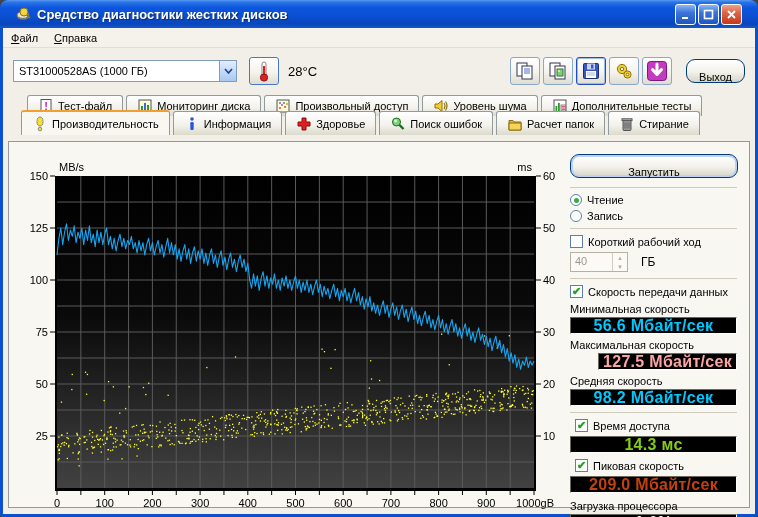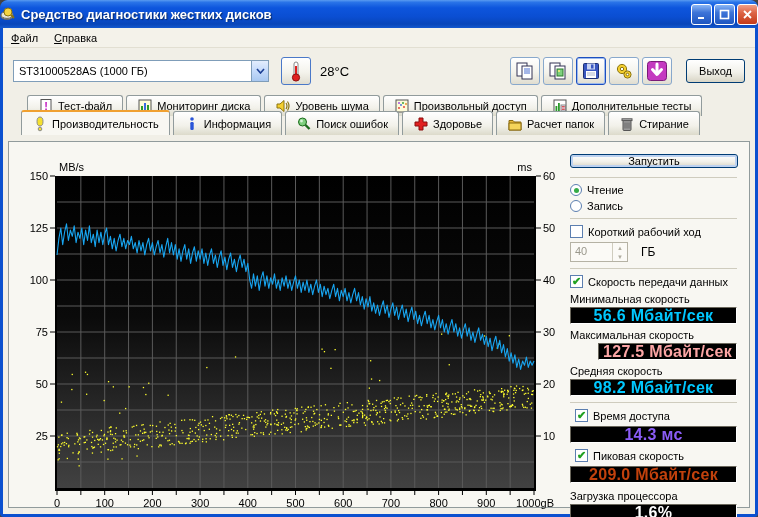--- a/index.html
+++ b/index.html
@@ -5,52 +5,52 @@
   * { box-sizing: border-box; margin: 0; padding: 0; }
   html,body { width:758px; height:517px; }
   body { font-family: "Liberation Sans", sans-serif; font-size: 11px; color:#000; background:#444; }
 
   .window { position:relative; width:758px; height:517px; background:#0b50cf;
             border-radius:8px 8px 4px 4px; overflow:hidden; }
 
   
   .titlebar { position:absolute; left:0; top:0; right:0; height:28px;
     background:linear-gradient(180deg,#5a9bf0 0%,#2a74e8 8%,#0d55dd 28%,#0a4ed2 60%,#0845b9 86%,#1459cf 100%);
-    border-radius:7px 7px 0 0; display:flex; align-items:center; padding:0 0; }
+    border-radius:7px 7px 0 0; display:flex; align-items:center; padding:0 16px; }
   .title-text { color:#fff; font-weight:bold; font-size:13px; text-shadow:1px 1px 1px #0a2a66; margin-left:5px; flex:1;
     white-space:nowrap; overflow:hidden; }
   .app-icon { width:16px; height:16px; flex:0 0 16px; }
   .winbtn { width:21px; height:21px; margin-left:2px; border-radius:3px; border:1px solid #fff;
     display:flex; align-items:center; justify-content:center; }
   .winbtn.blue { background:linear-gradient(180deg,#8ab6f5 0%,#3d74d8 40%,#1e56c0 100%); }
   .winbtn.red  { background:linear-gradient(180deg,#f0a088 0%,#dd6547 40%,#c43a18 100%); }
   .winbtn svg { display:block; }
 
   
   .client { position:absolute; left:3px; right:3px; top:28px; bottom:3px; background:#f1efe7; }
 
   .menubar { height:20px; display:flex; align-items:center; padding-left:8px; gap:16px;
              background:#f4f2ea; border-bottom:1px solid #e2dfd2; }
   .menu-item { cursor:default; }
   .menu-item u { text-decoration:underline; }
 
   
   .toolbar { height:46px; display:flex; align-items:center; padding:0 10px; }
-  .combo { width:256px; height:22px; background:#fff; border:1px solid #7f9db9; display:flex; align-items:center; }
+  .combo { width:224px; height:22px; background:#fff; border:1px solid #7f9db9; display:flex; align-items:center; }
   .combo-value { flex:1; padding:0 5px; white-space:nowrap; overflow:hidden; }
   .combo-btn { width:17px; height:20px; margin:0; border-left:1px solid #7f9db9;
     background:linear-gradient(180deg,#e3edfd 0%,#c7dcfb 45%,#a9c8f0 100%); display:flex; align-items:center; justify-content:center; }
   .tool-btn { width:30px; height:28px; margin-left:3px; border:1px solid #88a8cc; border-radius:3px;
     background:linear-gradient(180deg,#ffffff 0%,#f4f3ec 55%,#e0ddd0 100%);
     display:flex; align-items:center; justify-content:center; }
   .tool-btn.thermo { margin-left:12px; border-color:#4a78c8; }
   .tool-btn.focused { border-color:#1c4fc0; box-shadow:0 0 0 1px #9cb9ec inset; }
   .temp-label { font-weight:normal; font-size:13px; margin-left:9px; }
   .tb-spacer { flex:1; }
-  .xp-btn { height:24px; padding:0 12px; border:1px solid #003c74; border-radius:3px;
+  .xp-btn { height:24px; padding:11px 12px; border:1px solid #003c74; border-radius:9px;
     background:linear-gradient(180deg,#ffffff 0%,#f2f1ea 55%,#d8d5c6 100%); font-size:11px;
     font-family:"Liberation Sans",sans-serif; }
   .exit-btn { margin-left:14px; }
 
   
   .tabs-zone { position:relative; height:47px; }
   .tab-row { display:flex; align-items:flex-end; }
   .row-back { height:22px; padding-left:24px; }
   .row-front { height:19px; padding-left:18px; position:relative; }
   .tab { display:flex; align-items:center; gap:4px; height:21px; padding:0 10px;
@@ -201,39 +201,39 @@
           <svg class="ticon" viewBox="0 0 16 16">
             <rect x="2" y="2" width="12" height="12" fill="#fdfbd8" stroke="#555"></rect>
             <rect x="4" y="8" width="2" height="5" fill="#2a9a2a"></rect>
             <rect x="7" y="5" width="2" height="8" fill="#3a6ae0"></rect>
             <rect x="10" y="7" width="2" height="6" fill="#2a9a2a"></rect>
           </svg>
           <span>Мониторинг диска</span>
         </div>
         <div class="tab">
           <svg class="ticon" viewBox="0 0 16 16">
-            <polygon points="2,6 5,6 9,2.5 9,13.5 5,10 2,10" fill="#f5cf2e" stroke="#8a7410"></polygon>
-            <path d="M11 5 q2 3 0 6 M12.5 3.5 q3 4.5 0 9" fill="none" stroke="#8a7410" stroke-width="1.2"></path>
-          </svg>
-          <span>Уровень шума</span>
-        </div>
-        <div class="tab">
-          <svg class="ticon" viewBox="0 0 16 16">
             <rect x="2" y="2" width="12" height="12" fill="#fdfbd8" stroke="#555"></rect>
             <circle cx="5" cy="10" r="0.9" fill="#e03030"></circle>
               <circle cx="7" cy="7" r="0.9" fill="#3a6ae0"></circle>
             <circle cx="10" cy="9" r="0.9" fill="#e03030"></circle>
               <circle cx="9" cy="5" r="0.9" fill="#2a9a2a"></circle>
             <circle cx="12" cy="6" r="0.9" fill="#e08a20"></circle>
               <circle cx="5" cy="5" r="0.9" fill="#9a3ae0"></circle>
           </svg>
           <span>Произвольный доступ</span>
         </div>
         <div class="tab">
           <svg class="ticon" viewBox="0 0 16 16">
+            <polygon points="2,6 5,6 9,2.5 9,13.5 5,10 2,10" fill="#f5cf2e" stroke="#8a7410"></polygon>
+            <path d="M11 5 q2 3 0 6 M12.5 3.5 q3 4.5 0 9" fill="none" stroke="#8a7410" stroke-width="1.2"></path>
+          </svg>
+          <span>Уровень шума</span>
+        </div>
+        <div class="tab">
+          <svg class="ticon" viewBox="0 0 16 16">
             <rect x="2" y="2" width="12" height="12" fill="#fff" stroke="#555"></rect>
             <rect x="3.5" y="8" width="1.8" height="5" fill="#2a9a2a"></rect>
             <rect x="6" y="5" width="1.8" height="8" fill="#2a9a2a"></rect>
             <rect x="9" y="7" width="4.5" height="6" fill="#e8e8f8" stroke="#888"></rect>
             <path d="M9.8 8.5h3 M9.8 10h3 M9.8 11.5h3" stroke="#d03030" stroke-width="0.8"></path>
           </svg>
           <span>Дополнительные тесты</span>
         </div>
       </div>
       <div class="tab-row row-front">
@@ -246,31 +246,31 @@
         </div>
         <div class="tab">
           <svg class="ticon" viewBox="0 0 16 16">
             <circle cx="8" cy="3" r="1.8" fill="#2a55d8"></circle>
             <rect x="6.3" y="6" width="3.4" height="8" rx="1.2" fill="#2a55d8"></rect>
           </svg>
           <span>Информация</span>
         </div>
         <div class="tab">
           <svg class="ticon" viewBox="0 0 16 16">
+            <path d="M6 2 h4 v4 h4 v4 h-4 v4 h-4 v-4 h-4 v-4 h4 z" fill="#e02020" stroke="#8a0f0f"></path>
+          </svg>
+          <span>Здоровье</span>
+        </div>
+        <div class="tab">
+          <svg class="ticon" viewBox="0 0 16 16">
             <circle cx="6.5" cy="6" r="4" fill="#7ed07e" stroke="#1a6a1a"></circle>
             <circle cx="5.5" cy="5" r="1.4" fill="#d8f5d8"></circle>
             <line x1="9.5" y1="9" x2="13.5" y2="13" stroke="#1a6a1a" stroke-width="2.4"></line>
           </svg>
           <span>Поиск ошибок</span>
-        </div>
-        <div class="tab">
-          <svg class="ticon" viewBox="0 0 16 16">
-            <path d="M6 2 h4 v4 h4 v4 h-4 v4 h-4 v-4 h-4 v-4 h4 z" fill="#e02020" stroke="#8a0f0f"></path>
-          </svg>
-          <span>Здоровье</span>
         </div>
         <div class="tab">
           <svg class="ticon" viewBox="0 0 16 16">
             <path d="M2 4.5 h4 l1.5 1.5 h6.5 v8 h-12 z" fill="#e8b93a" stroke="#8a6a10"></path>
             <path d="M2 7 h12 v7 h-12 z" fill="#f5d45a" stroke="#8a6a10"></path>
           </svg>
           <span>Расчет папок</span>
         </div>
         <div class="tab">
           <svg class="ticon" viewBox="0 0 16 16">
@@ -1215,21 +1215,21 @@
         <div class="field-label">Средняя скорость</div>
         <div class="value-field" id="f-avg" style="color: rgb(0, 200, 255);">98.2 Мбайт/сек</div>
         <div class="sep"></div>
 
         <div class="ctl-row indent">
           <span class="checkbox checked">
               <span class="mark">✔</span>
             </span>
           <span>Время доступа</span>
         </div>
-        <div class="value-field" id="f-access" style="color: #8b5cf6;">14.3 мс</div>
+        <div class="value-field" id="f-access" style="color: #84cc16;">14.3 мс</div>
 
         <div class="ctl-row indent" style="margin-top:6px">
           <span class="checkbox checked">
               <span class="mark">✔</span>
             </span>
           <span>Пиковая скорость</span>
         </div>
         <div class="value-field" id="f-burst" style="color: #c2410c;">209.0 Мбайт/сек</div>
 
         <div class="field-label" style="margin-top:7px">Загрузка процессора</div>

